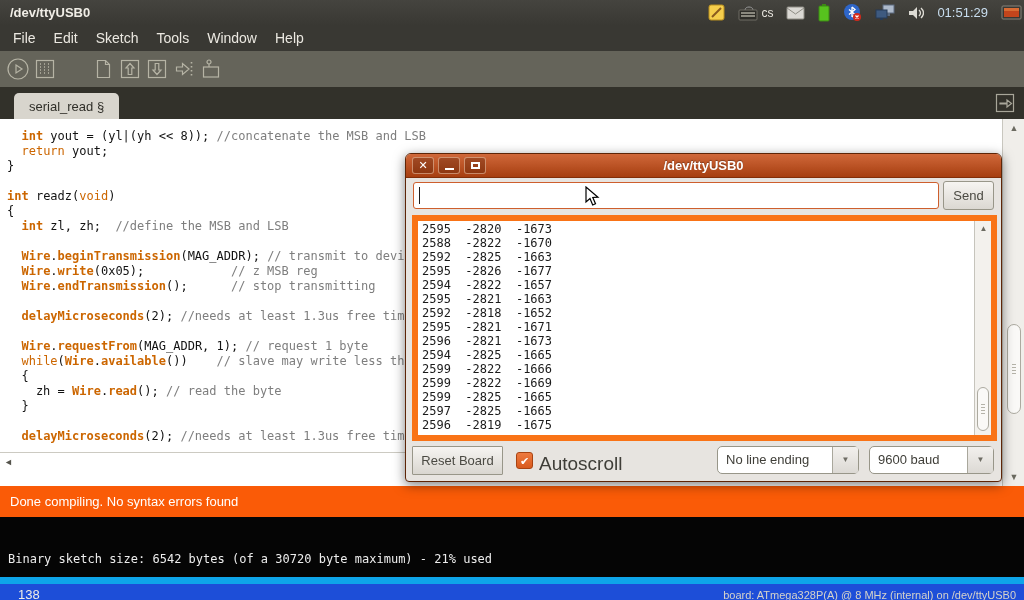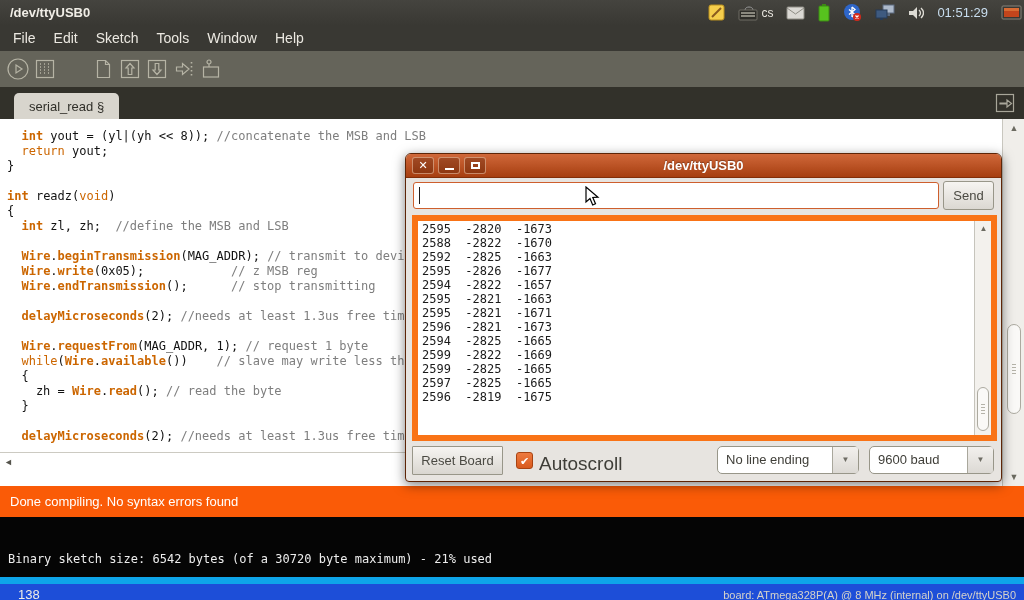--- a/index.html
+++ b/index.html
@@ -320,23 +320,25 @@
     <button id="sw-send">Send</button>
 
     <div id="sw-output">
       <div id="sw-lines">
           <div class="serial-line">2595  -2820  -1673</div>
           <div class="serial-line">2588  -2822  -1670</div>
           <div class="serial-line">2592  -2825  -1663</div>
           <div class="serial-line">2595  -2826  -1677</div>
           <div class="serial-line">2594  -2822  -1657</div>
           <div class="serial-line">2595  -2821  -1663</div>
+          <div class="serial-line">2592  -2818  -1652</div>
           <div class="serial-line">2595  -2821  -1671</div>
           <div class="serial-line">2596  -2821  -1673</div>
           <div class="serial-line">2594  -2825  -1665</div>
+          <div class="serial-line">2599  -2822  -1666</div>
           <div class="serial-line">2599  -2822  -1669</div>
           <div class="serial-line">2599  -2825  -1665</div>
           <div class="serial-line">2597  -2825  -1665</div>
           <div class="serial-line">2596  -2819  -1675</div>
         </div>
       <div id="sw-vscroll">
         <div class="arrow" style="top:3px">▲</div>
         <div id="sw-thumb">
             <div class="grip"></div>
           </div>

